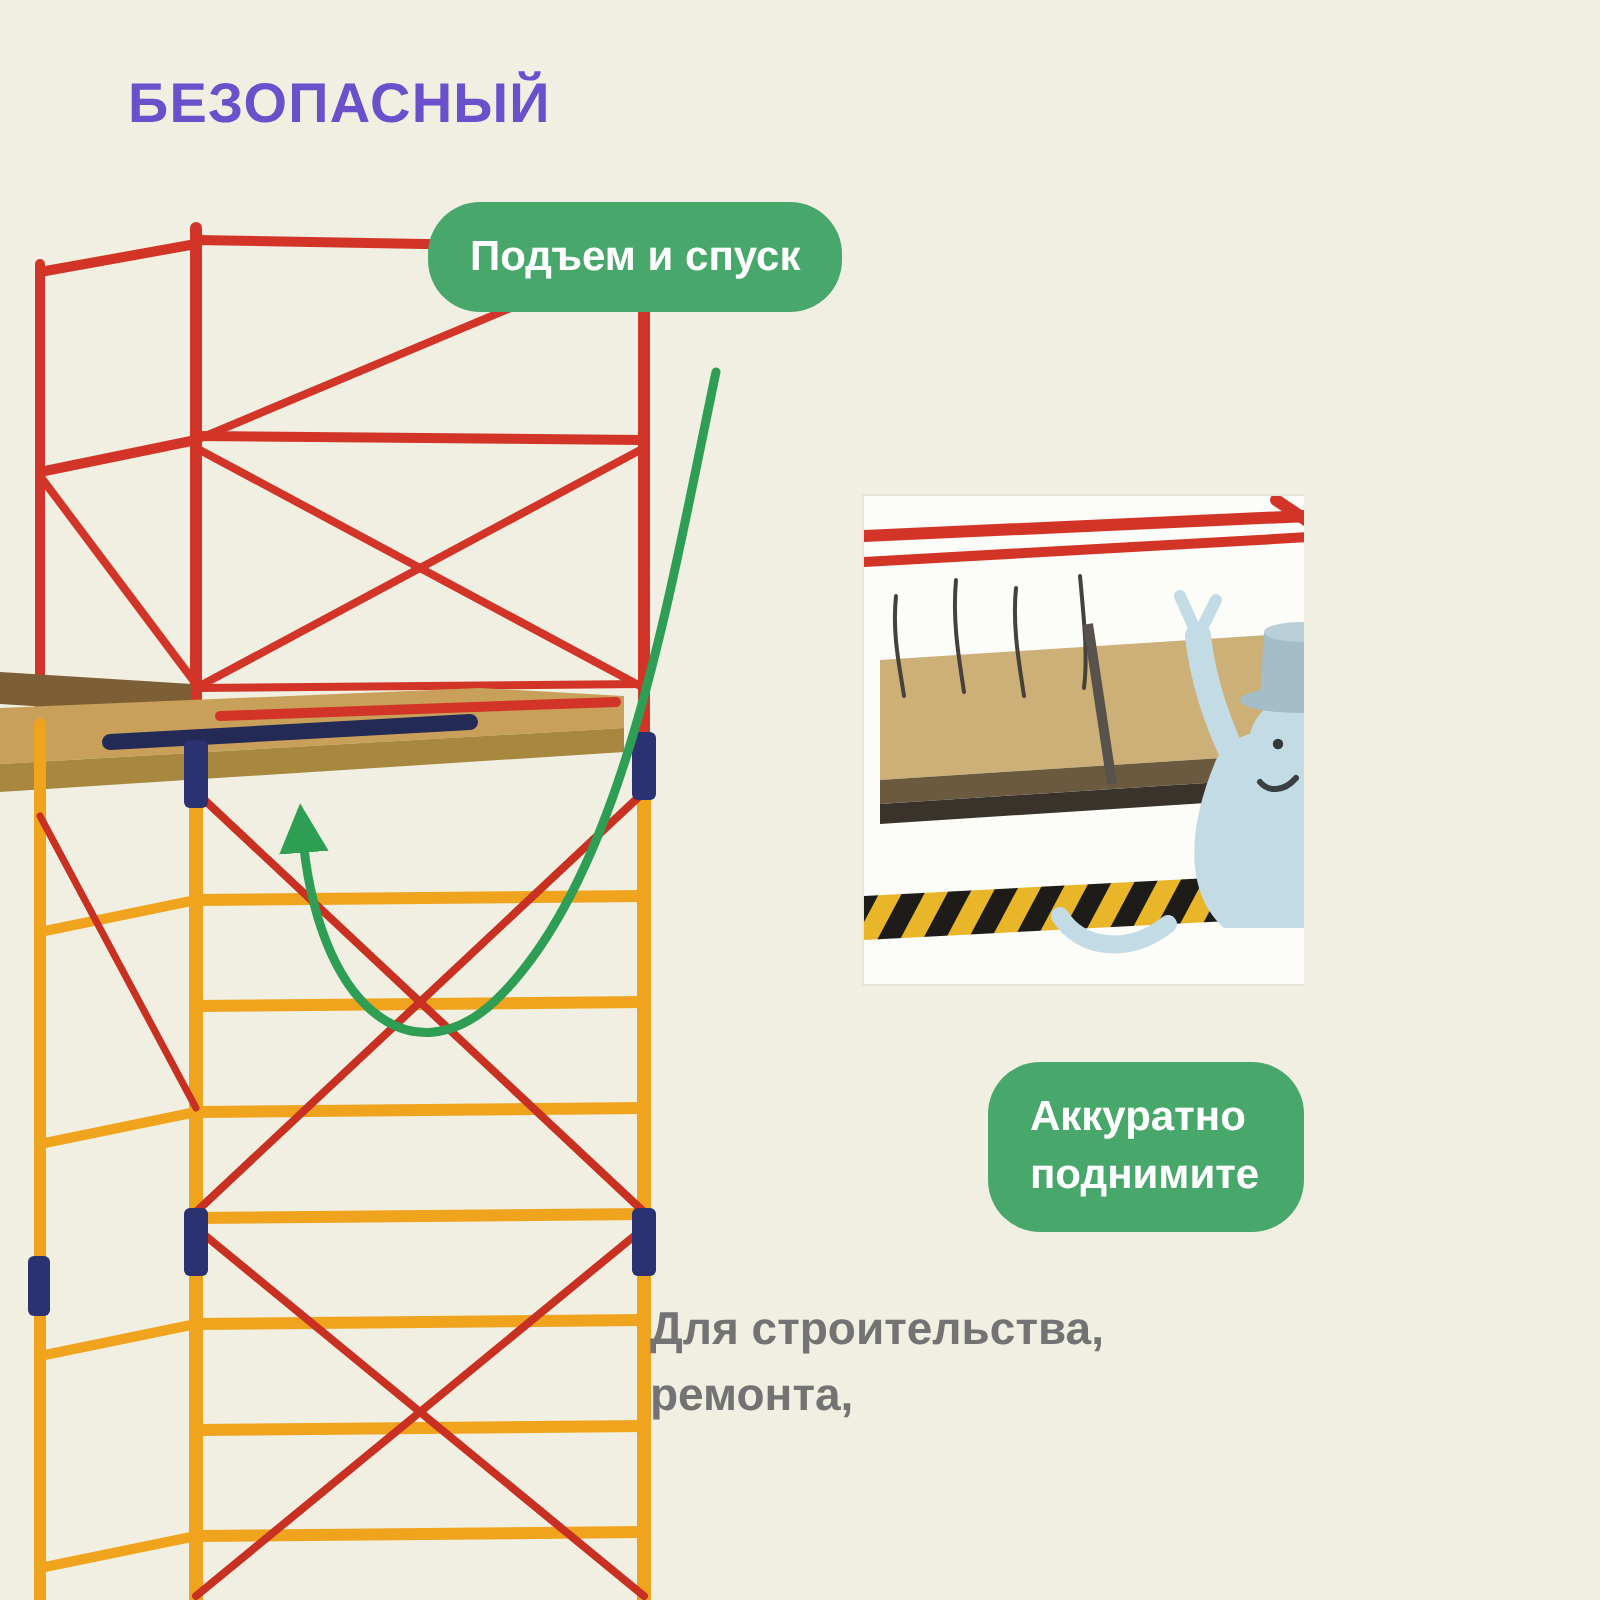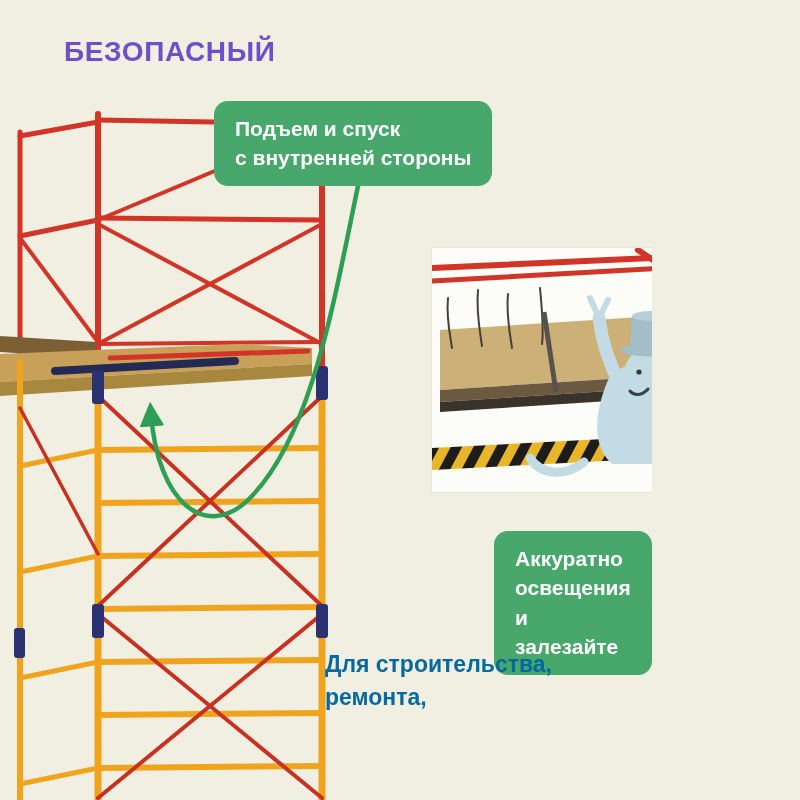--- a/index.html
+++ b/index.html
@@ -8,29 +8,29 @@
     background:#f0efe1; overflow:hidden;
     font-family:"Liberation Sans", sans-serif;
   }
   .page-title {
     position:absolute; left:64px; top:36px; margin:0;
     font-size:28px; font-weight:800; letter-spacing:0.6px;
     color:#6b50cc;
   }
   .callout {
     position:absolute; background:#48a76a; color:#ffffff;
-    border-radius:14px; padding:13px 21px;
+    border-radius:26px; padding:13px 21px;
     font-size:21px; font-weight:700; line-height:1.4;
   }
   .callout-top   { left:214px; top:101px; }
   .callout-right { left:494px; top:531px; }
   .callout .line { display:block; }
   .description {
     position:absolute; left:325px; top:648px;
-    color:#0369a1; font-size:23px; font-weight:600; line-height:1.45;
+    color:#737373; font-size:23px; font-weight:600; line-height:1.45;
   }
   .scaffold-wrap { position:absolute; left:0; top:108px; width:400px; height:692px; }
   .arrow-layer { position:absolute; left:0; top:0; width:800px; height:800px; pointer-events:none; }
   .inset {
     position:absolute; left:432px; top:248px; width:310px; height:244px;
     background:#fcfcf8; box-shadow:0 0 0 1px #e6e5d6;
   }
 </style>
 </head>
 <body>
@@ -165,25 +165,23 @@
         <path d="M0,0 L10,5 L0,10 Z" fill="#2f9e55"></path>
       </marker>
     </defs>
     <path d="M358,186 C334,300 312,438 248,500 C206,540 158,504 151,414" fill="none" stroke="#2f9e55" stroke-width="4.5" stroke-linecap="round" marker-end="url(#ah2)"></path>
   </svg>
 
   <h1 class="page-title">БЕЗОПАСНЫЙ</h1>
 
   <div class="callout callout-top">
     <span class="line">Подъем и спуск</span>
-    <span class="line">с внутренней стороны</span>
   </div>
 
   <div class="callout callout-right">
-    <span class="line">Аккуратно освещения</span>
-    <span class="line">и залезайте</span>
+    <span class="line">Аккуратно поднимите</span>
   </div>
 
   <div class="description">
     <div>Для строительства, ремонта,</div>
   </div>
 
 </div>
 
 </body></html>

